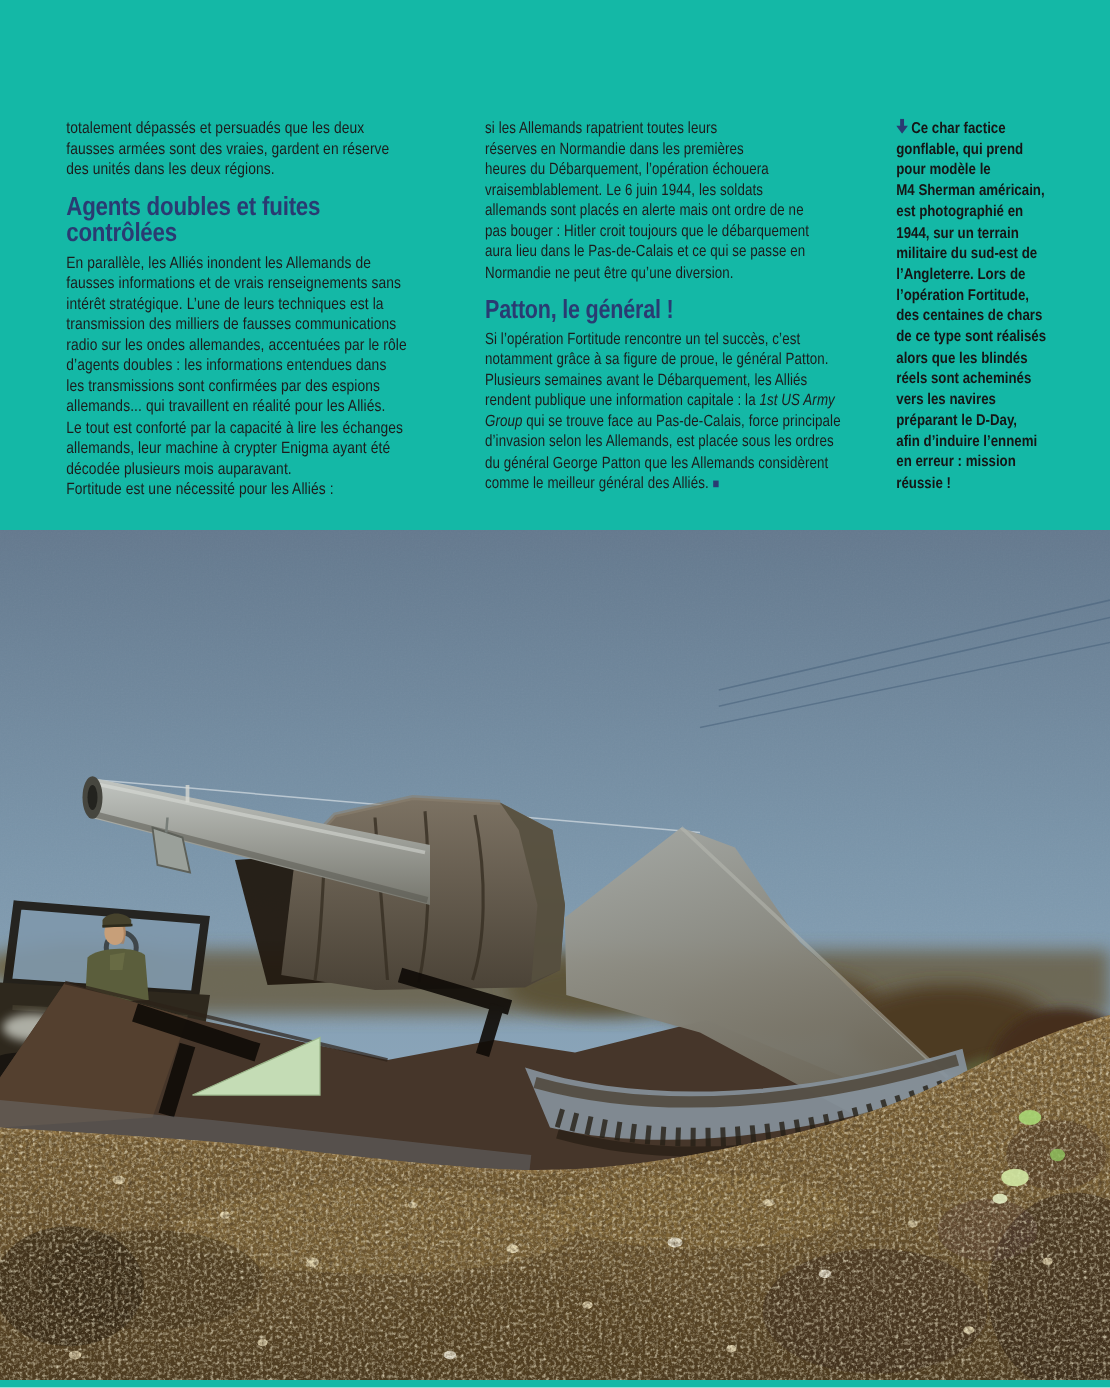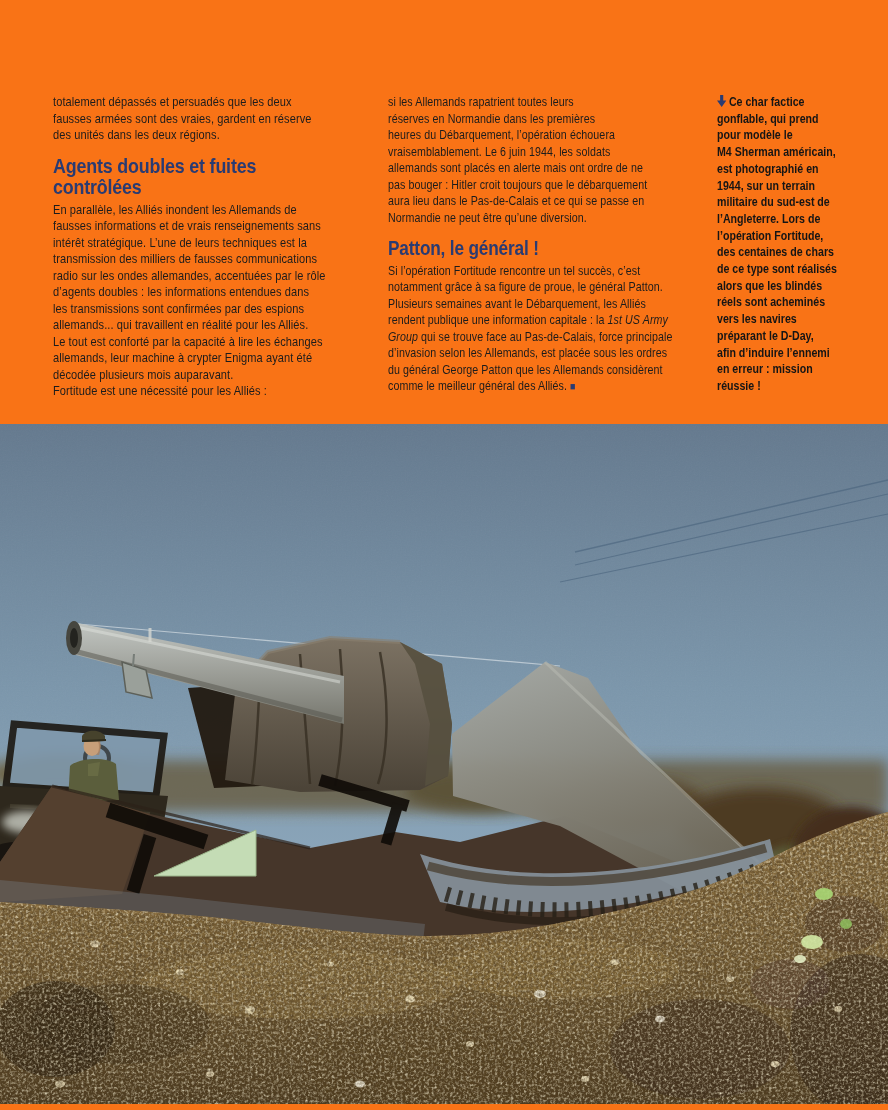--- a/index.html
+++ b/index.html
@@ -1,17 +1,17 @@
 <!DOCTYPE html>
 <html lang="fr" style="--accent: #2a3b72;"><head>
 <meta charset="utf-8">
 <style>
   html,body{margin:0;padding:0;background:#ffffff;}
   body{width:888px;height:1110px;font-family:"Liberation Sans",sans-serif;-webkit-font-smoothing:antialiased;}
-  .page{position:relative;width:888px;height:1110px;background:#f97316;overflow:hidden;}
+  .page{position:relative;width:888px;height:1110px;background:#14b8a6;overflow:hidden;}
 
   .col{position:absolute;top:94px;transform-origin:top left;}
   .col-1{left:53px;width:380px;transform:scaleX(0.85);}
   .col-2{left:388px;width:410px;transform:scaleX(0.82);}
   .col-3{left:717px;width:150px;transform:scaleX(0.85);}
 
   .body{margin:0 0 4px 0;font-size:13px;line-height:16.5px;color:#1c1c1c;white-space:pre-line;letter-spacing:0.1px;}
   .heading{margin:11px 0 4px 0;font-size:21px;line-height:21.5px;font-weight:bold;color:var(--accent,#2a3b72);letter-spacing:-0.2px;white-space:pre-line;}
   .italic{font-style:italic;}
   .endmark{color:var(--accent,#2a3b72);font-size:11px;line-height:16.5px;}

